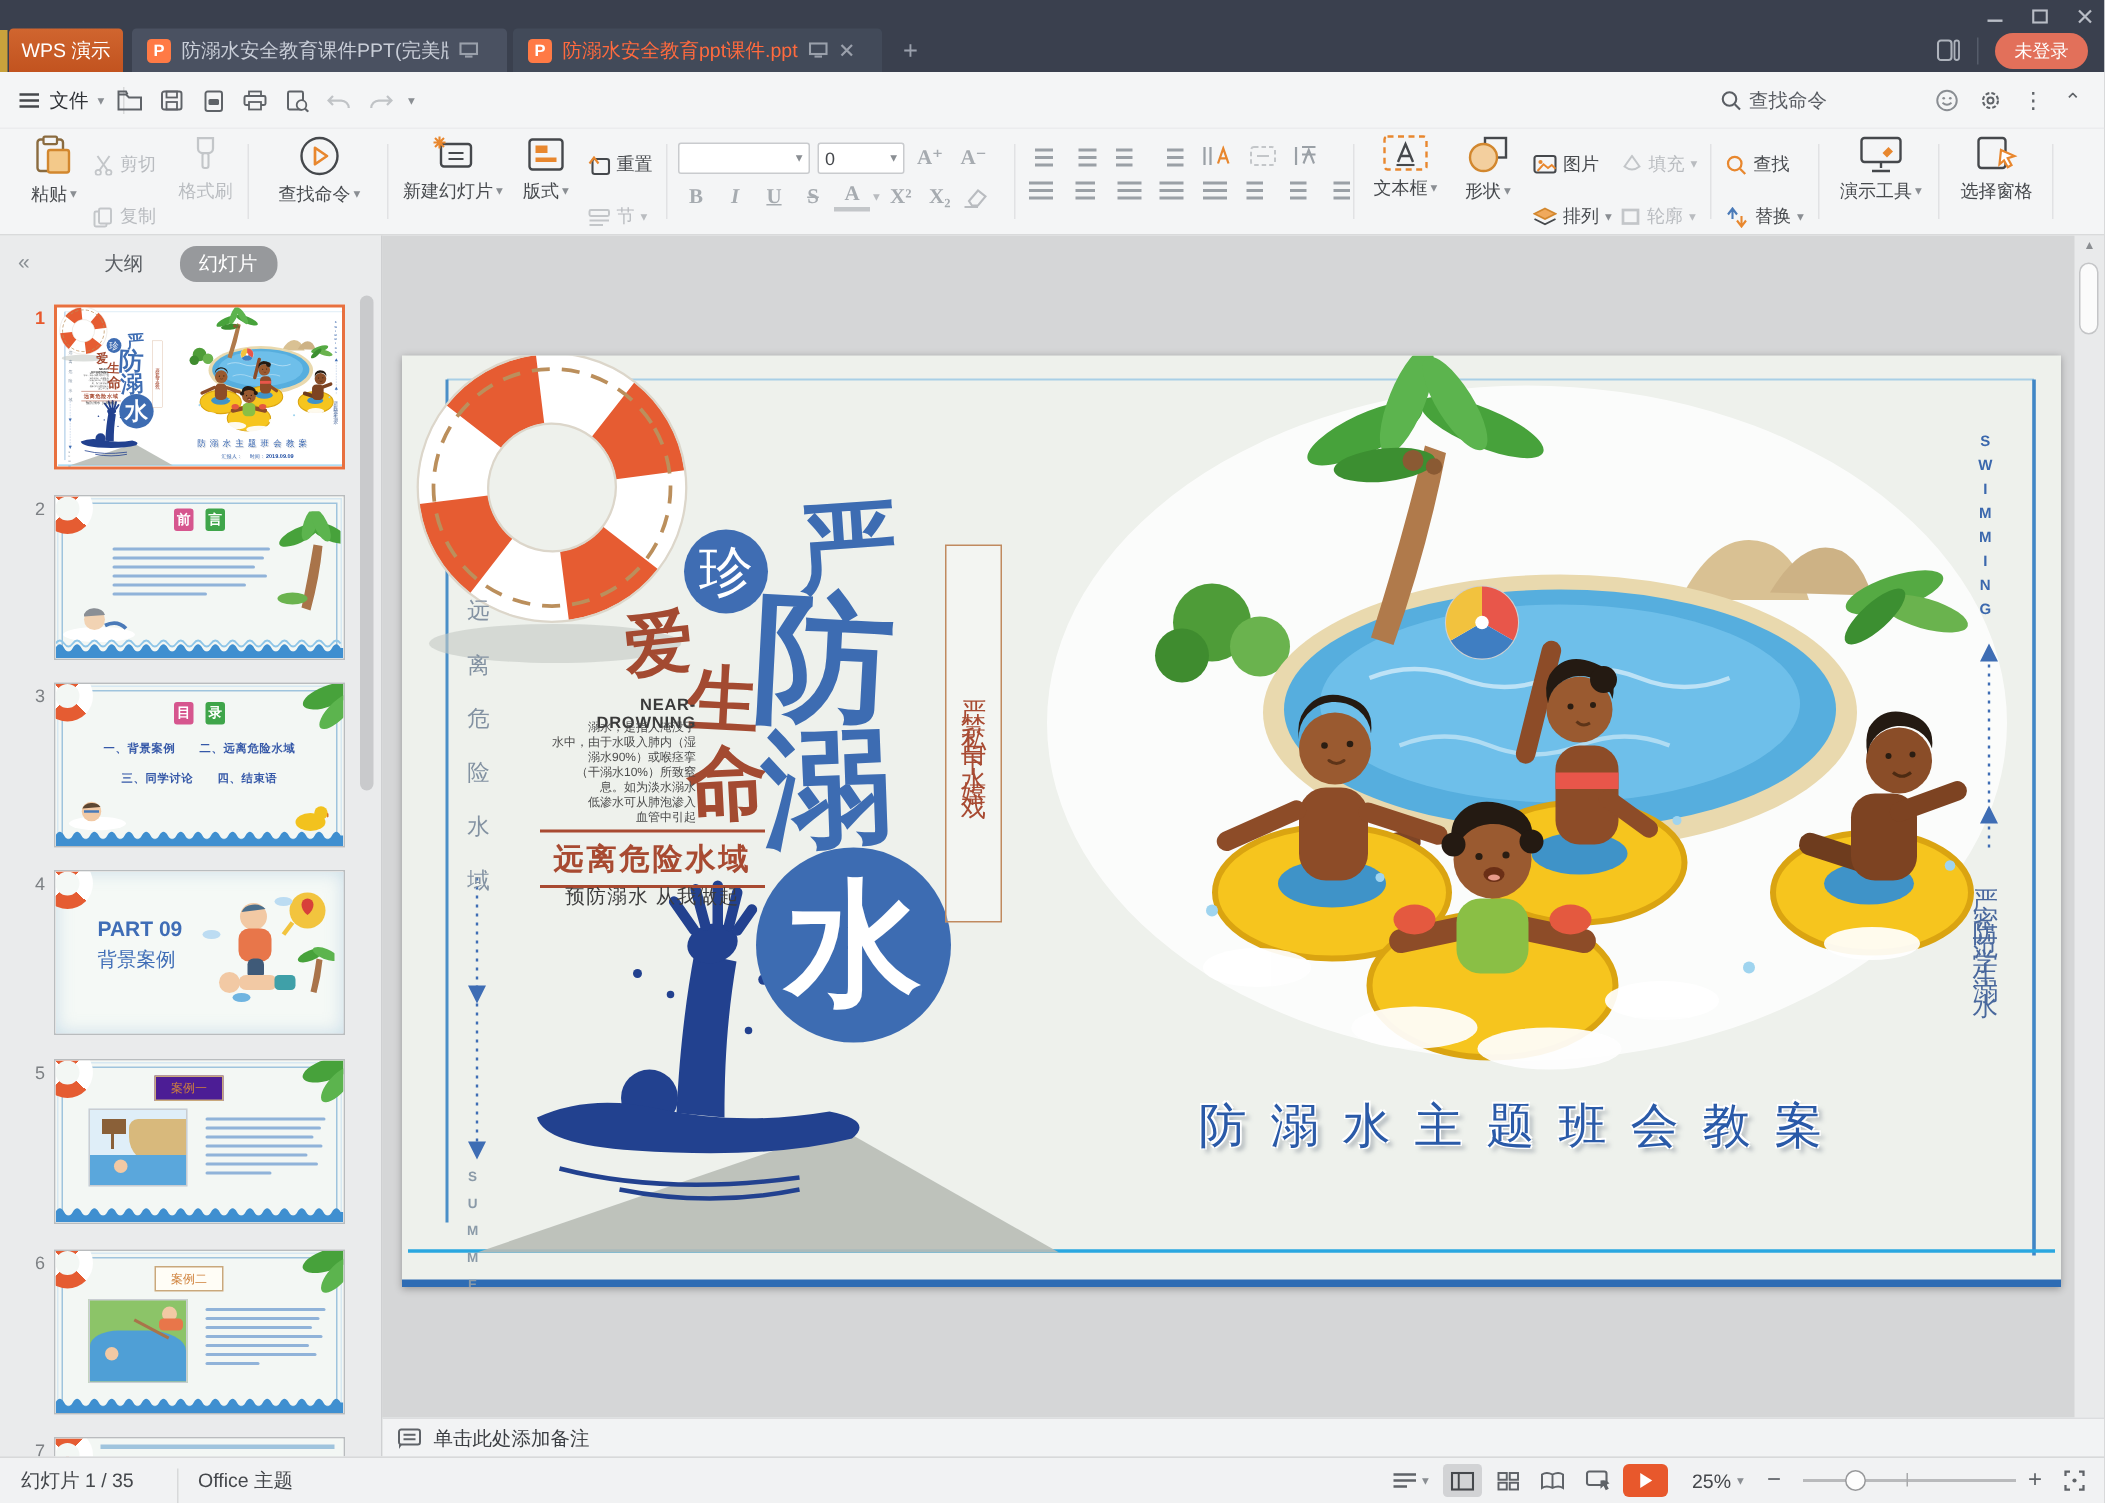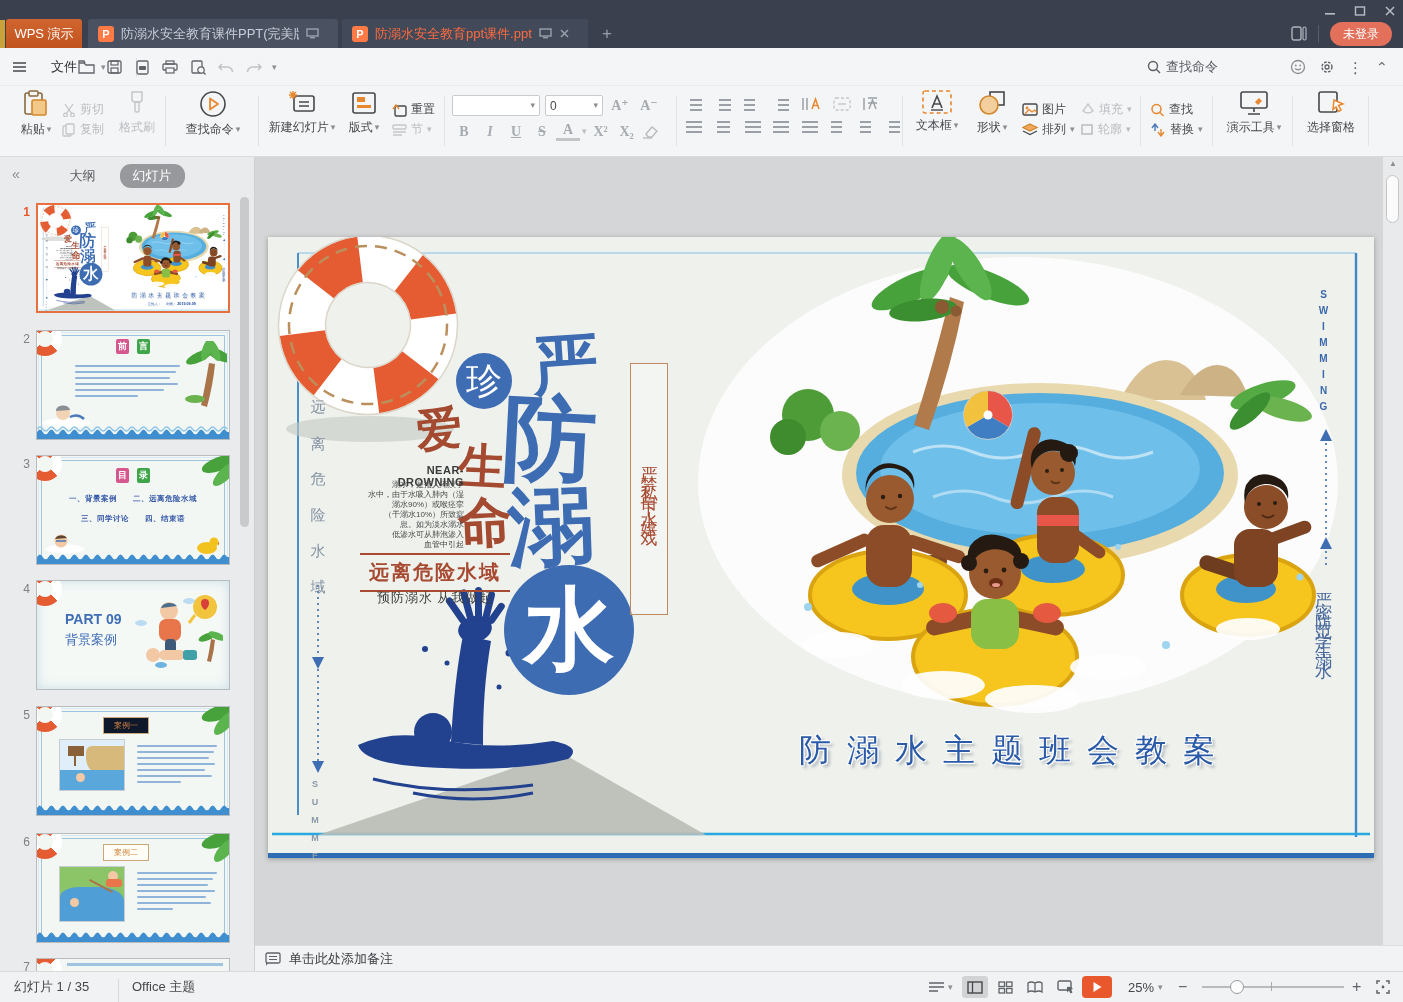--- a/index.html
+++ b/index.html
@@ -14,36 +14,36 @@
 .wps-tab{position:absolute;left:6px;top:19px;width:76px;height:29px;background:linear-gradient(#d0652f,#c2531f);color:#fff;font-size:13px;display:flex;align-items:center;justify-content:center;border-radius:3px 3px 0 0}
 .doc-tab{position:absolute;top:19px;height:29px;display:flex;align-items:center;gap:7px;padding:0 10px;font-size:13px;border-radius:3px 3px 0 0;cursor:default}
 #doctab1{left:88px;width:250px;background:#4a5161;color:#c9ced8}
 #doctab2{left:342px;width:246px;background:#424a59;color:#ff6a3e}
 .ppt-badge{flex:0 0 16px;width:16px;height:16px;border-radius:3px;background:#ff7a45;color:#fff;font-weight:bold;font-size:11px;display:flex;align-items:center;justify-content:center}
 .tab-label{white-space:nowrap;overflow:hidden;max-width:178px}
 .win-btn{position:absolute;top:2px;width:26px;height:18px;display:flex;align-items:center;justify-content:center}
 .login-pill{position:absolute;left:1330px;top:22px;width:62px;height:24px;background:#e2705a;color:#fff;font-size:12px;border-radius:12px;display:flex;align-items:center;justify-content:center}
 
 #menubar{position:absolute;left:0;top:48px;width:100%;height:38px;background:#f4f5f6;border-bottom:1px solid #ebecee}
-.file-blk{position:absolute;left:12px;top:0;height:38px;display:flex;align-items:center;gap:24px;font-size:13px;color:#2f3237}
+.file-blk{position:absolute;left:12px;top:0;height:38px;display:flex;align-items:center;gap:6px;font-size:13px;color:#2f3237}
 .vdiv{width:1px;height:18px;background:#d8d9da}
 .qicons{position:absolute;left:76px;top:0;height:38px;display:flex;align-items:center;gap:8px}
 .qi{width:20px;height:20px;display:flex;align-items:center;justify-content:center}
 .menu-tabs{position:absolute;left:246px;top:0;height:38px;display:flex;align-items:center;gap:1px}
 .mtab{padding:4px 11px;font-size:13px;color:#2f3237;white-space:nowrap}
 .mtab.active{background:#e8582c;color:#fff;border-radius:14px;padding:4px 14px;font-weight:bold}
 .m-search{position:absolute;left:1147px;top:0;height:38px;display:flex;align-items:center;gap:5px;font-size:13px;color:#5a5e64}
 .m-right{position:absolute;left:1290px;top:0;height:38px;display:flex;align-items:center;gap:13px;color:#5f6368}
 .glyph{font-size:13px;color:#5f6368;line-height:1}
 
 #toolbar{position:absolute;left:0;top:86px;width:100%;height:71px;background:#f4f5f6;border-bottom:1px solid #d9dadb}
 .tdiv{position:absolute;top:10px;width:1px;height:50px;background:#e1e2e4}
 .tb-big{position:absolute;top:4px;display:flex;flex-direction:column;align-items:center;gap:3px}
 .tb-big .lbl{font-size:12px;color:#474a4e;display:flex;align-items:center;gap:2px;white-space:nowrap}
-.tb-col{position:absolute;display:flex;flex-direction:column;gap:1px}
+.tb-col{position:absolute;display:flex;flex-direction:column;gap:16px}
 .tb-sm{display:flex;align-items:center;gap:4px;font-size:12px;color:#474a4e;height:19px;white-space:nowrap}
 .dis{color:#b9bcc0!important}
 .caret{font-size:9px;color:#8a8e93;line-height:1}
 .combo{height:21px;background:#fff;border:1px solid #c9cbce;border-radius:2px;display:flex;align-items:center;justify-content:space-between;padding:0 4px;font-size:12px;color:#45484c}
 .fletter{font-size:14px;color:#a6abb0;font-family:"Liberation Serif","DejaVu Serif",serif;font-weight:bold;width:24px;text-align:center}
 .pi{width:17px;height:13px;position:relative}
 .pi .bar{position:absolute;left:0;top:1px;width:16px;height:2px;background:#9aa0a6;box-shadow:0 5px 0 #9aa0a6,0 10px 0 #9aa0a6}
 .pi.short .bar{width:11px;box-shadow:0 5px 0 #9aa0a6,0 10px 0 #9aa0a6}
 
 #sidepanel{position:absolute;left:0;top:157px;width:255px;height:814px;background:#eaebec;border-right:1px solid #cfd0d2;overflow:hidden}
@@ -815,21 +815,21 @@
     <div class="thumb-box" style="top:549px">
       <div class="mini">
         <div class="mini-frame"></div>
         <div class="mini-buoy" style="left:-9px;top:-9px">
             <i></i>
           </div>
         <svg style="position:absolute;right:-4px;top:-4px" width="44" height="36" viewBox="0 0 44 36">
             <ellipse cx="30" cy="10" rx="18" ry="7" fill="#47a23b" transform="rotate(-18 30 10)"></ellipse>
             <ellipse cx="36" cy="20" rx="15" ry="6" fill="#5cb44e" transform="rotate(-48 36 20)"></ellipse>
           </svg>
-        <div style="position:absolute;left:66px;top:10px;border:1px solid #c9a87c;background:#0f172a;font-size:8px;color:#d0823c;padding:2px 10px">案例一</div>
+        <div style="position:absolute;left:66px;top:10px;border:1px solid #c9a87c;background:#4c1d95;font-size:8px;color:#d0823c;padding:2px 10px">案例一</div>
         <div style="position:absolute;left:22px;top:32px;width:66px;height:52px;background:#dfeef8;border:1px solid #c9cdd2;overflow:hidden">
           <div style="position:absolute;right:0;top:6px;width:38px;height:30px;background:#d8b97c;border-radius:6px 0 0 18px"></div>
           <div style="position:absolute;left:0;bottom:0;width:100%;height:20px;background:#5aa7dc"></div>
           <div style="position:absolute;left:8px;top:6px;width:16px;height:10px;background:#8a6038"></div>
           <div style="position:absolute;left:14px;top:16px;width:2px;height:10px;background:#8a6038"></div>
           <div style="position:absolute;left:16px;bottom:8px;width:9px;height:9px;border-radius:50%;background:#f2c9a4"></div>
         </div>
         <div style="position:absolute;left:100px;top:34px;width:80px">
           <div class="fz"></div>
             <div class="fz" style="margin-right:3px"></div>

